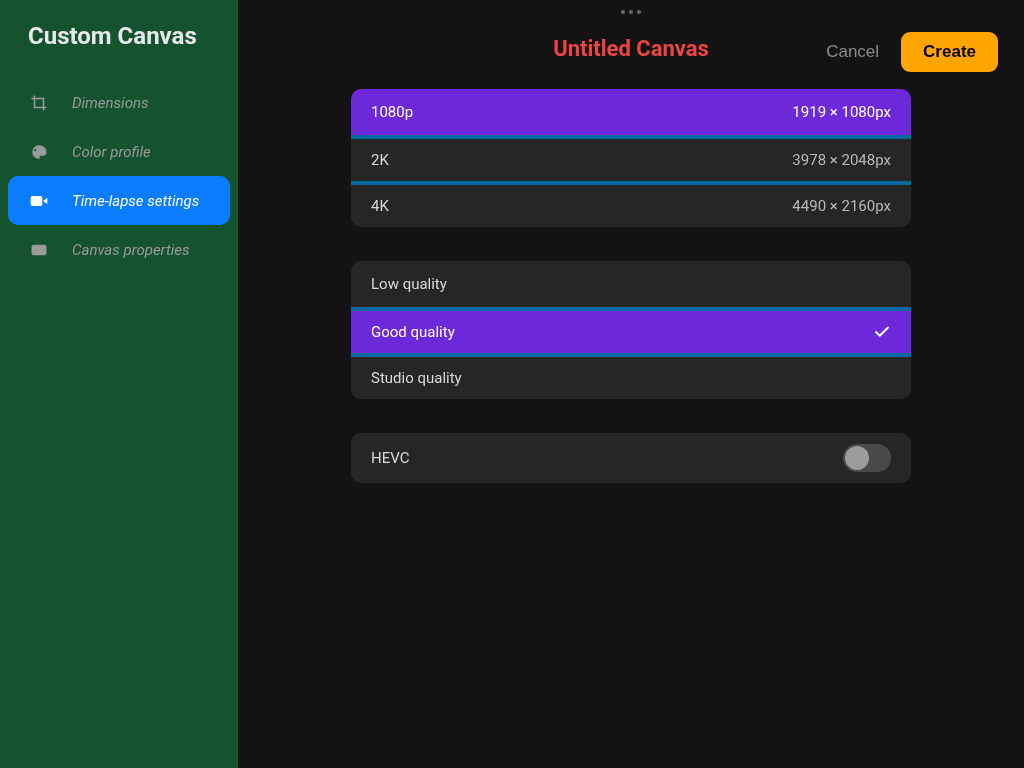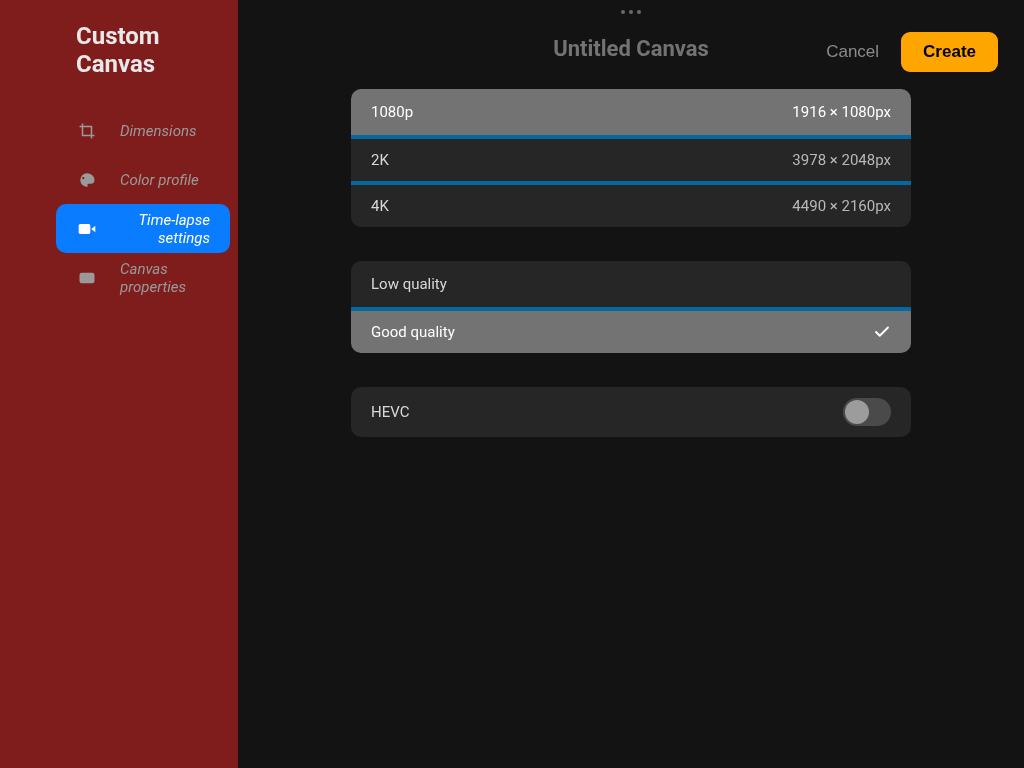--- a/index.html
+++ b/index.html
@@ -11,24 +11,23 @@
     color: #fff;
     overflow: hidden;
   }
   .app {
     display: flex;
     width: 100%;
     height: 100%;
   }
   .sidebar {
     width: 238px;
-    background: #7f1d1d;
+    background: #14532d;
     padding-top: 22px;
     flex-shrink: 0;
-    padding-left: 48px;
   }
   .sidebar-title {
     font-size: 24px;
     font-weight: 700;
     color: #e8e8e8;
     padding: 0 24px 28px 28px;
   }
   .sidebar-item {
     display: flex;
     align-items: center;
@@ -80,21 +79,21 @@
     align-items: center;
     justify-content: center;
     position: relative;
     margin-top: 22px;
     margin-bottom: 28px;
     padding: 0 26px;
   }
   .header-title {
     font-size: 22px;
     font-weight: 700;
-    color: #737373;
+    color: #ef4444;
   }
   .header-actions {
     position: absolute;
     right: 26px;
     top: -4px;
     display: flex;
     align-items: center;
     gap: 22px;
   }
   .cancel-btn {
@@ -131,21 +130,21 @@
     height: 46px;
     padding: 0 20px;
     background: #262626;
     border-top: 4px solid #0369a1;
     font-size: 15px;
     color: #d8d8d8;
     cursor: pointer;
   }
   .group .row:first-child { border-top: none; }
   .row.selected {
-    background: #737373;
+    background: #6d28d9;
     color: #fff;
   }
   .row .right {
     color: #b8b8b8;
     font-size: 15px;
   }
   .row.selected .right { color: #fff; }
   .check {
     width: 18px; height: 18px;
     display:flex; align-items:center; justify-content:center;
@@ -238,21 +237,21 @@
         <button class="cancel-btn">Cancel</button>
         <button class="create-btn">Create</button>
       </div>
     </div>
 
     <div class="content">
 
       <div class="group">
         <div class="row selected">
           <span>1080p</span>
-          <span class="right">1916 × 1080px</span>
+          <span class="right">1919 × 1080px</span>
         </div>
         <div class="row">
           <span>2K</span>
           <span class="right">3978 × 2048px</span>
         </div>
         <div class="row">
           <span>4K</span>
           <span class="right">4490 × 2160px</span>
         </div>
       </div>
@@ -262,20 +261,23 @@
           <span>Low quality</span>
         </div>
         <div class="row selected">
           <span>Good quality</span>
           <span class="check">
             <svg width="18" height="18" viewBox="0 0 24 24" fill="none" stroke="#fff" stroke-width="2.5" stroke-linecap="round" stroke-linejoin="round">
               <polyline points="4 12 9 17 20 6"></polyline>
             </svg>
           </span>
         </div>
+        <div class="row">
+          <span>Studio quality</span>
+        </div>
       </div>
 
       <div class="single-row">
         <span>HEVC</span>
         <div class="toggle">
           <div class="knob"></div>
         </div>
       </div>
 
     </div>

